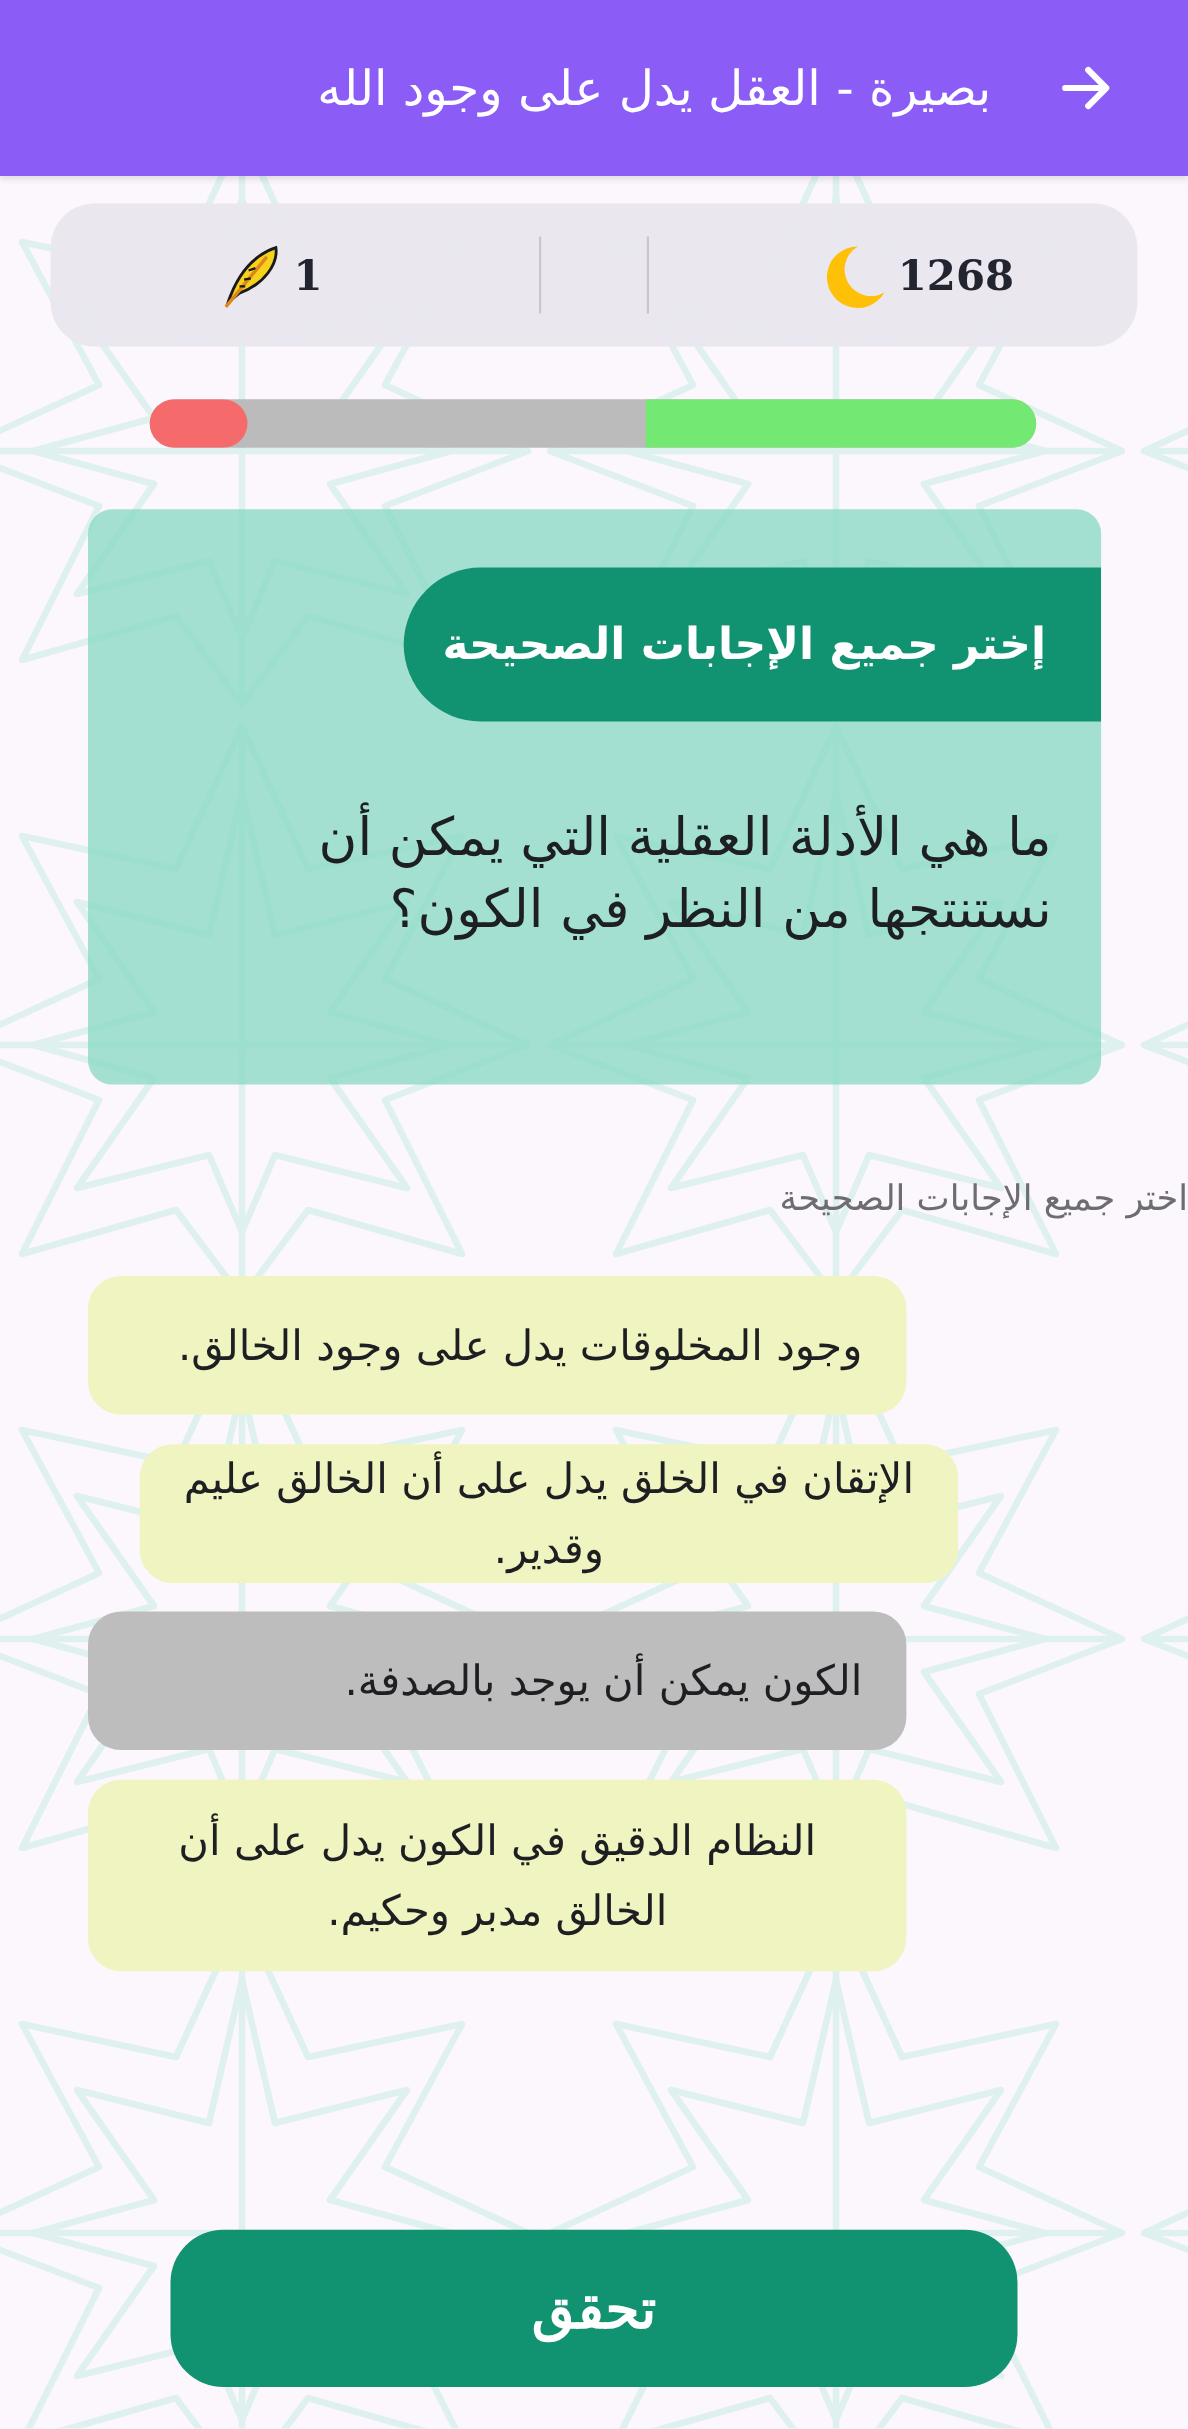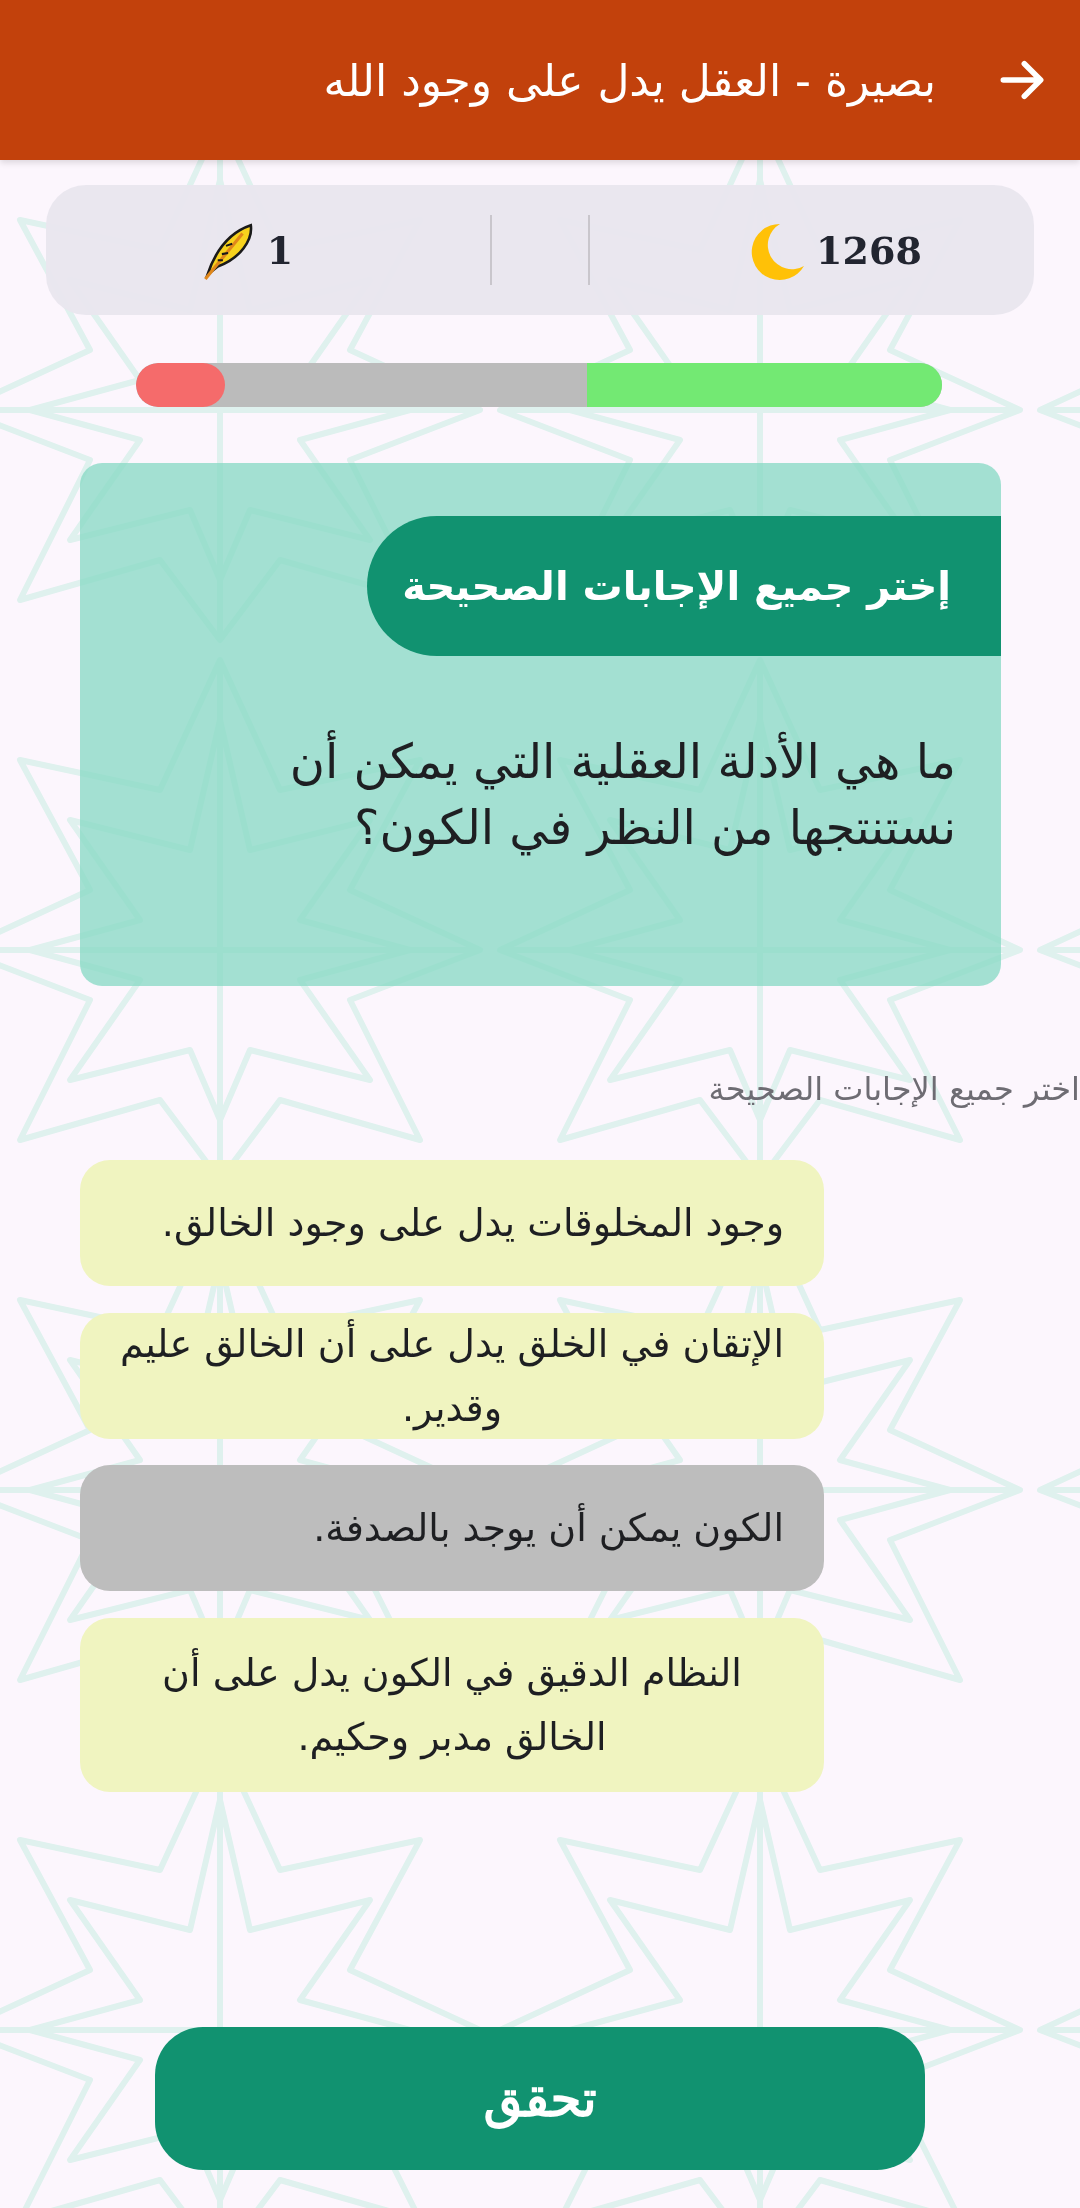--- a/index.html
+++ b/index.html
@@ -6,23 +6,23 @@
   html, body { width: 1080px; height: 2208px; overflow: hidden; }
   body {
     position: relative;
     background: #fcf6fd;
     font-family: "DejaVu Sans", sans-serif;
     direction: rtl;
   }
   .bg-pattern { position: absolute; inset: 0; z-index: 0; pointer-events: none; }
   .app-bar {
     position: absolute; top: 0; left: 0; width: 1080px; height: 160px;
-    background: #c2410c;
+    background: #8b5cf6;
     display: flex; align-items: center;
-    padding-right: 18px;
+    padding-right: 53px;
     box-shadow: 0 3px 6px rgba(0,0,0,0.12);
     z-index: 2;
   }
   .back-btn {
     width: 80px; height: 80px; display: flex; align-items: center; justify-content: center;
     margin-left: 20px;
   }
   .app-title {
     color: #ffffff; font-size: 44px; font-family: "DejaVu Sans", sans-serif;
     margin-right: 26px; white-space: nowrap;
@@ -126,21 +126,21 @@
     <span class="instruction-text">إختر جميع الإجابات الصحيحة</span>
   </div>
   <div class="question-text">ما هي الأدلة العقلية التي يمكن أن نستنتجها من النظر في الكون؟</div>
 </div>
 
 <div class="hint">اختر جميع الإجابات الصحيحة</div>
 
 <div class="answer yellow" style="top:1160px;height:126px;">
   <span>وجود المخلوقات يدل على وجود الخالق.</span>
 </div>
-<div class="answer yellow" style="top:1313px;height:126px;">
+<div class="answer yellow" style="top:1313px;height:126px;margin-left:47px;">
   <span>الإتقان في الخلق يدل على أن الخالق عليم وقدير.</span>
 </div>
 <div class="answer gray" style="top:1465px;height:126px;">
   <span>الكون يمكن أن يوجد بالصدفة.</span>
 </div>
 <div class="answer yellow" style="top:1618px;height:174px;">
   <span>النظام الدقيق في الكون يدل على أن الخالق مدبر وحكيم.</span>
 </div>
 
 <div class="check-btn">

